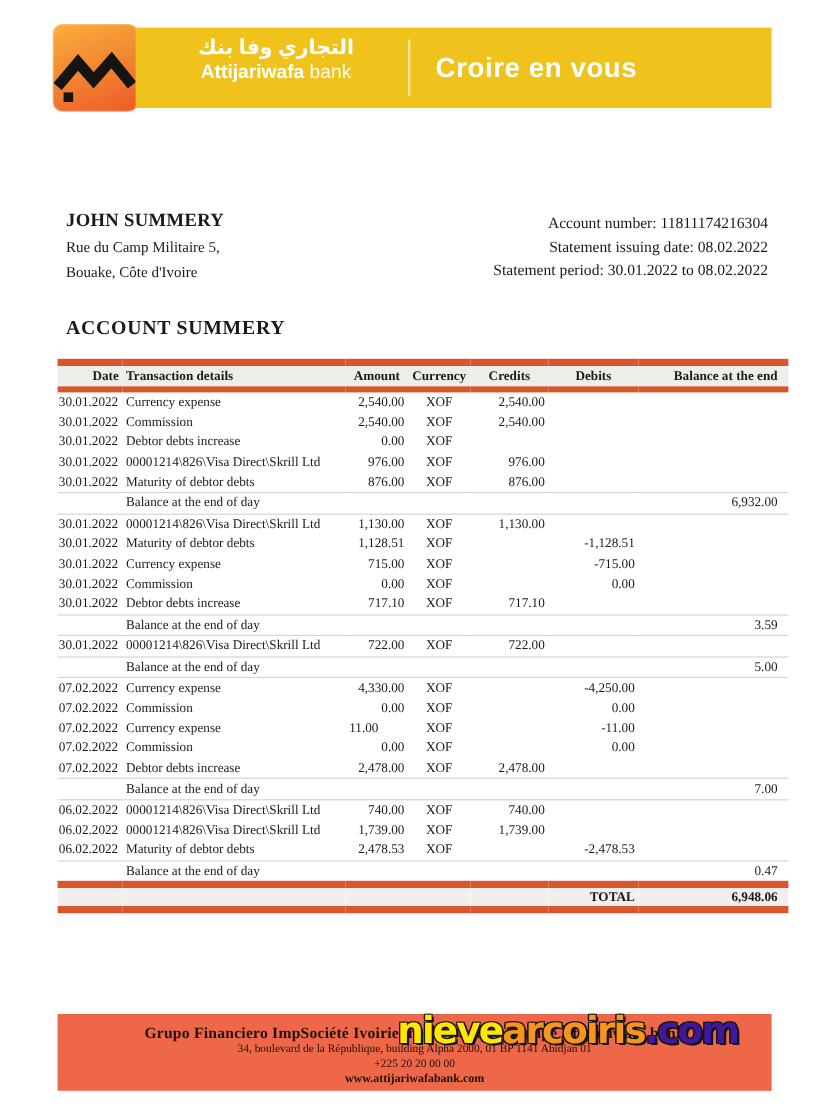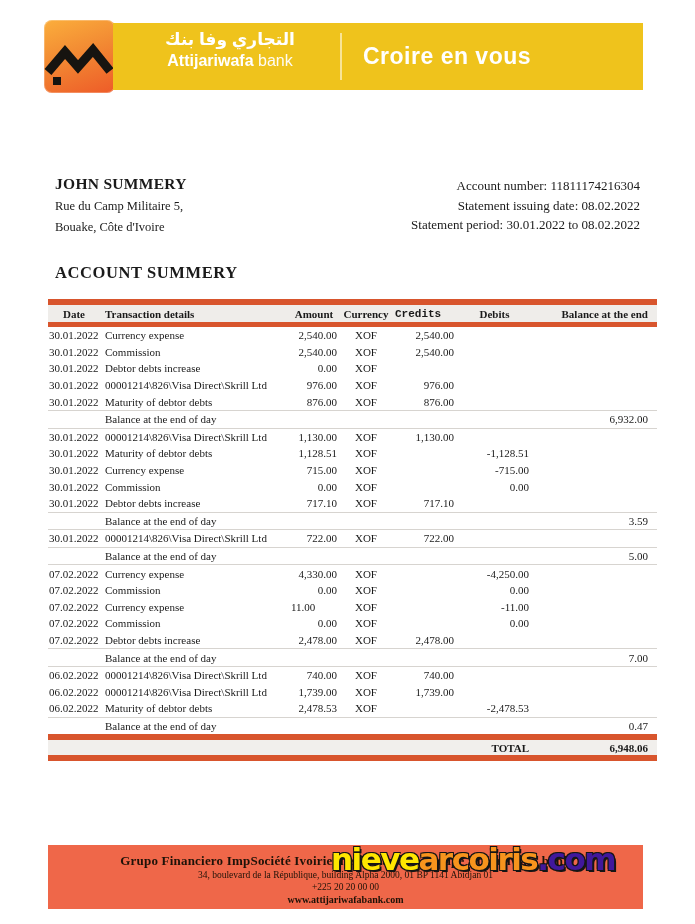--- a/index.html
+++ b/index.html
@@ -105,25 +105,25 @@
       <col style="width:54px">
         <col style="width:186px">
         <col style="width:52px">
       <col style="width:52px">
         <col style="width:65px">
         <col style="width:75px">
         <col style="width:125px">
     </colgroup>
     <thead>
       <tr>
-          <th style="text-align: center;">Date</th>
+          <th style="text-align: right;">Date</th>
           <th style="text-align: left;">Transaction details</th>
           <th style="text-align: center;">Amount</th>
           <th style="text-align: center;">Currency</th>
-          <th style="text-align: left; font-family: Liberation Mono, monospace;">Credits</th>
+          <th style="text-align: center;">Credits</th>
           <th style="text-align: center;">Debits</th>
           <th style="text-align: right;">Balance at the end</th>
         </tr>
     </thead>
     <tbody>
         <tr>
           <td style="text-align: left;">30.01.2022</td>
           <td style="text-align: left;">Currency expense</td>
           <td style="text-align: right;">2,540.00</td>
           <td style="text-align: center;">XOF</td>

